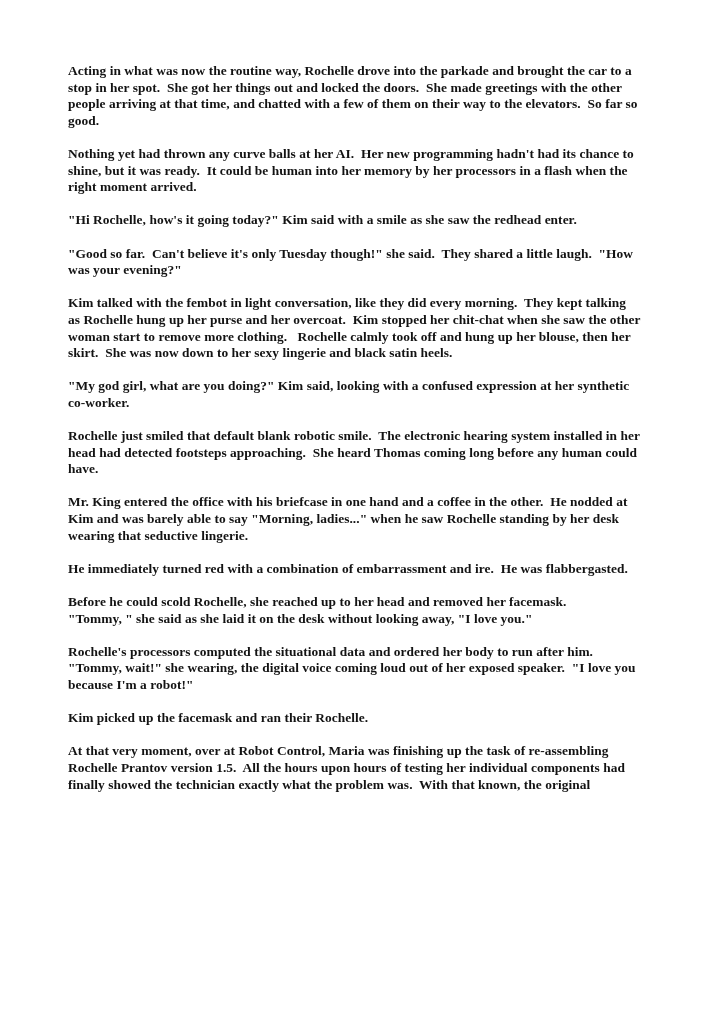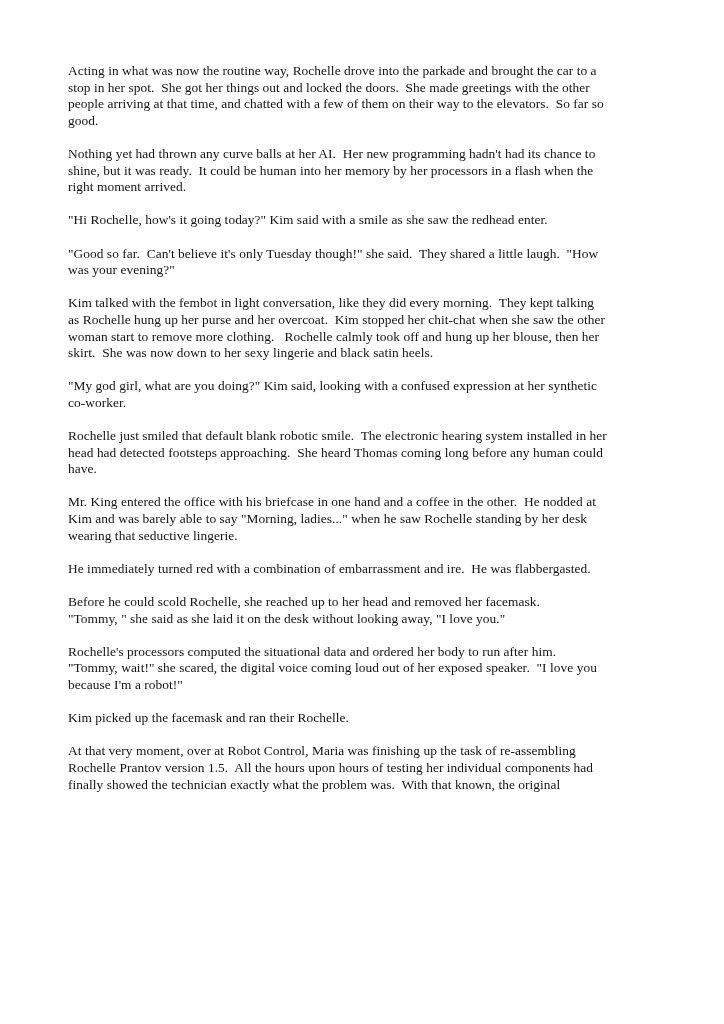--- a/index.html
+++ b/index.html
@@ -12,20 +12,21 @@
     height: 1024px;
     overflow: hidden;
     font-family: "Liberation Serif", "DejaVu Serif", serif;
   }
   .page {
     box-sizing: border-box;
     width: 724px;
     height: 1024px;
     padding: 63px 20px 0 68px;
     background: #ffffff;
+    font-weight: bold;
   }
   .para {
     white-space: pre-wrap;
     font-size: 13.4px;
     line-height: 16.6px;
     color: #131313;
     margin: 0 0 16.6px 0;
     width: 606px;
     letter-spacing: 0.05px;
   }
@@ -53,19 +54,19 @@
   <p class="para">Rochelle just smiled that default blank robotic smile.  The electronic hearing system installed in her
 head had detected footsteps approaching.  She heard Thomas coming long before any human could
 have.</p>
   <p class="para">Mr. King entered the office with his briefcase in one hand and a coffee in the other.  He nodded at
 Kim and was barely able to say "Morning, ladies..." when he saw Rochelle standing by her desk
 wearing that seductive lingerie.</p>
   <p class="para">He immediately turned red with a combination of embarrassment and ire.  He was flabbergasted.</p>
   <p class="para">Before he could scold Rochelle, she reached up to her head and removed her facemask.
 "Tommy, " she said as she laid it on the desk without looking away, "I love you."</p>
   <p class="para">Rochelle's processors computed the situational data and ordered her body to run after him.
-"Tommy, wait!" she scared, the digital voice coming loud out of her exposed speaker.  "I love you
+"Tommy, wait!" she wearing, the digital voice coming loud out of her exposed speaker.  "I love you
 because I'm a robot!"</p>
   <p class="para">Kim picked up the facemask and ran their Rochelle.</p>
   <p class="para">At that very moment, over at Robot Control, Maria was finishing up the task of re-assembling
 Rochelle Prantov version 1.5.  All the hours upon hours of testing her individual components had
 finally showed the technician exactly what the problem was.  With that known, the original</p>
 </div>
 
 </body></html>

